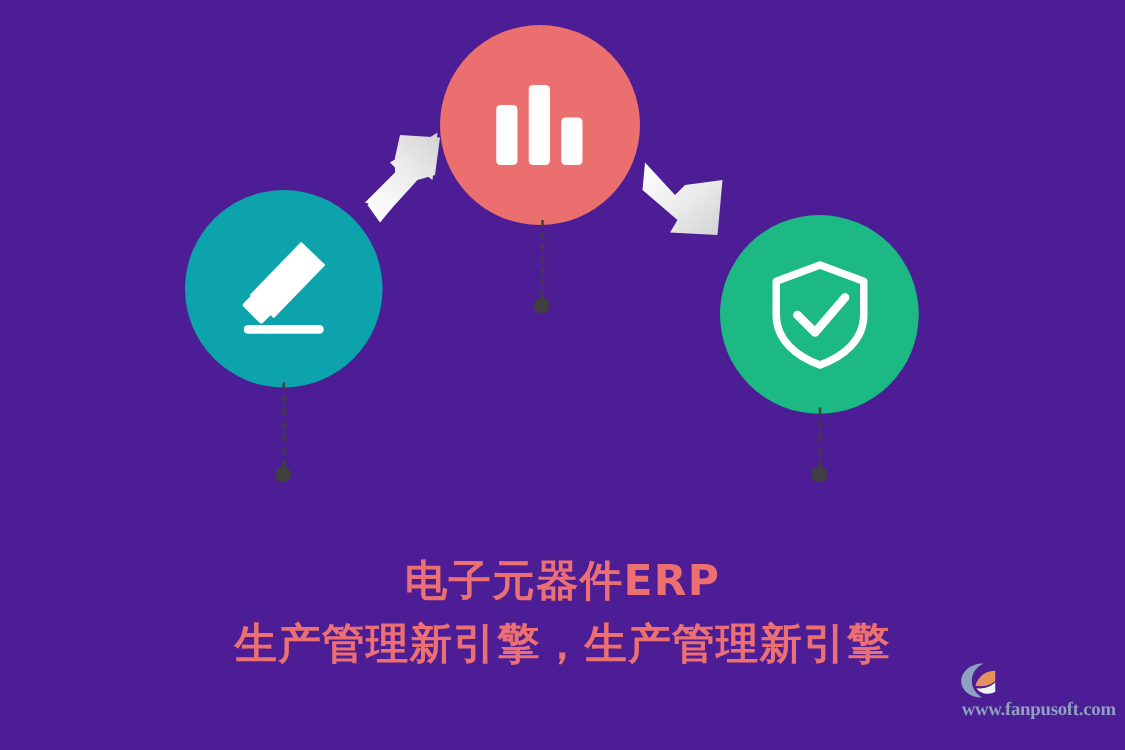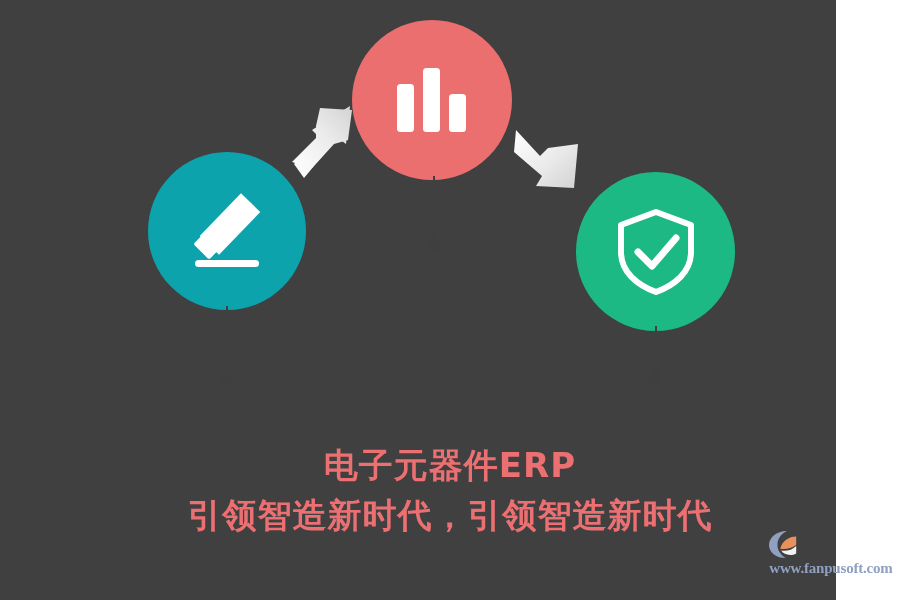--- a/index.html
+++ b/index.html
@@ -9,23 +9,23 @@
   }
   body {
     width: 900px;
     height: 600px;
     background: #ffffff;
     font-family: "Liberation Sans", "DejaVu Sans", sans-serif;
     overflow: hidden;
   }
   .canvas {
     position: relative;
-    width: 836px;
+    width: 900px;
     height: 600px;
-    background: #404040;
+    background: #4c1d95;
   }
 
   
   .node {
     position: absolute;
     border-radius: 50%;
     display: flex;
     align-items: center;
     justify-content: center;
   }
@@ -193,21 +193,21 @@
   <div class="stem stem-1"></div>
   <div class="stem stem-2"></div>
   <div class="stem stem-3"></div>
 
   <div class="dot dot-1"></div>
   <div class="dot dot-2"></div>
   <div class="dot dot-3"></div>
 
   <div class="headline">
     <span class="line-1">电子元器件ERP</span>
-    <span class="line-2">引领智造新时代，引领智造新时代</span>
+    <span class="line-2">生产管理新引擎，生产管理新引擎</span>
   </div>
 
   <div class="logo">
     <div class="logo-row">
       <svg class="logo-mark" viewBox="0 0 34 32">
         <path d="M20 2 C9 2 1 9 1 17 C1 25 9 31 19 31 C14 28 10 23 10 17 C10 10 14 5 20 2 Z" fill="#8fa0c0"></path>
         <path d="M30 8 C22 8 15 13 13 21 C18 22 25 21 30 17 Z" fill="#e8915f"></path>
         <path d="M30 18 C26 22 20 24 14 23 C17 28 25 29 30 26 Z" fill="#f2f2f2"></path>
       </svg>
     </div>

